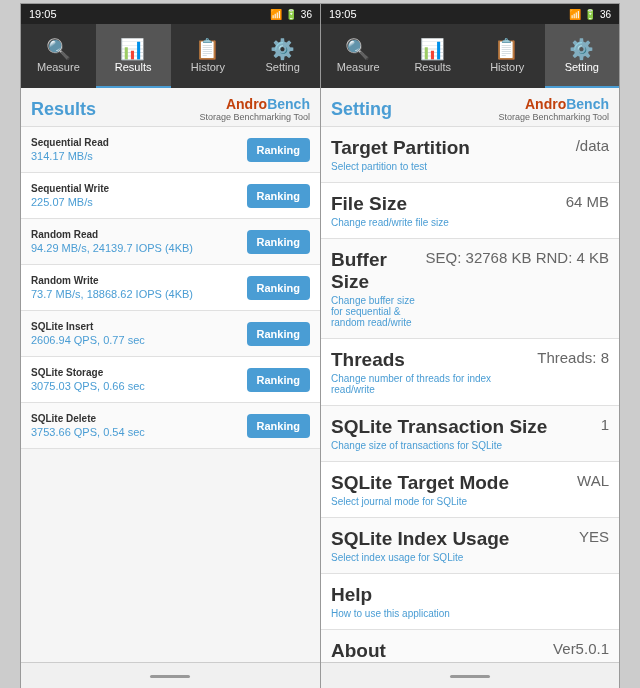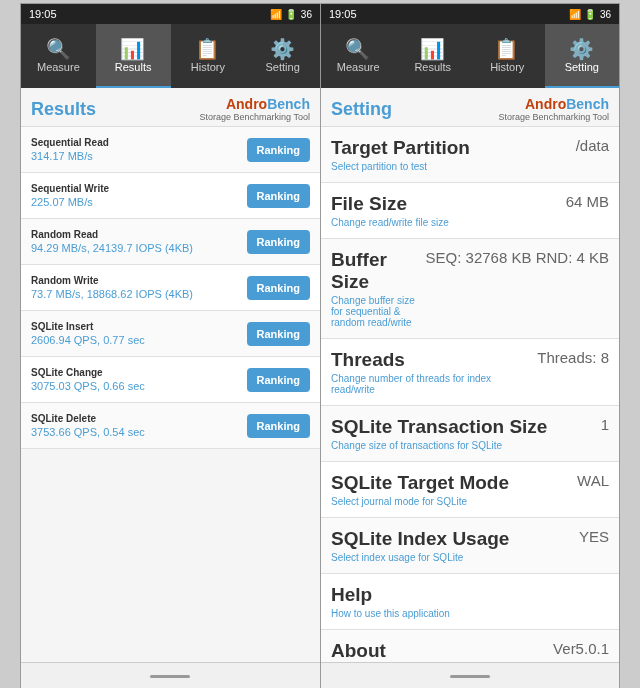--- a/index.html
+++ b/index.html
@@ -269,21 +269,21 @@
   </div>
           <div class="result-item">
     <div class="result-text">
       <div class="result-name">SQLite Insert</div>
       <div class="result-value">2606.94 QPS, 0.77 sec</div>
     </div>
     <button class="ranking-btn">Ranking</button>
   </div>
           <div class="result-item">
     <div class="result-text">
-      <div class="result-name">SQLite Change</div>
+      <div class="result-name">SQLite Storage</div>
       <div class="result-value">3075.03 QPS, 0.66 sec</div>
     </div>
     <button class="ranking-btn">Ranking</button>
   </div>
           <div class="result-item">
     <div class="result-text">
       <div class="result-name">SQLite Delete</div>
       <div class="result-value">3753.66 QPS, 0.54 sec</div>
     </div>
     <button class="ranking-btn">Ranking</button>

